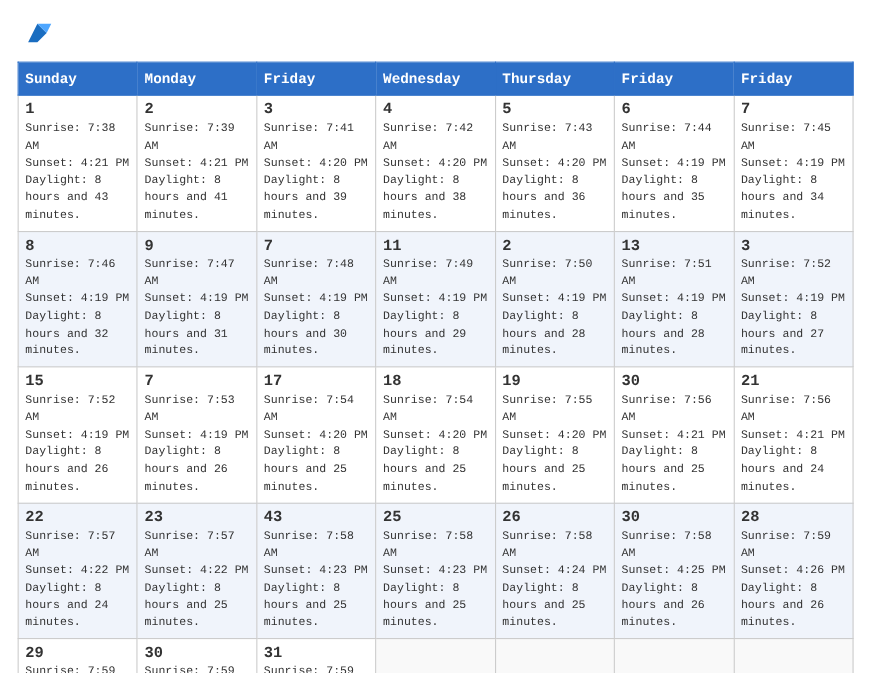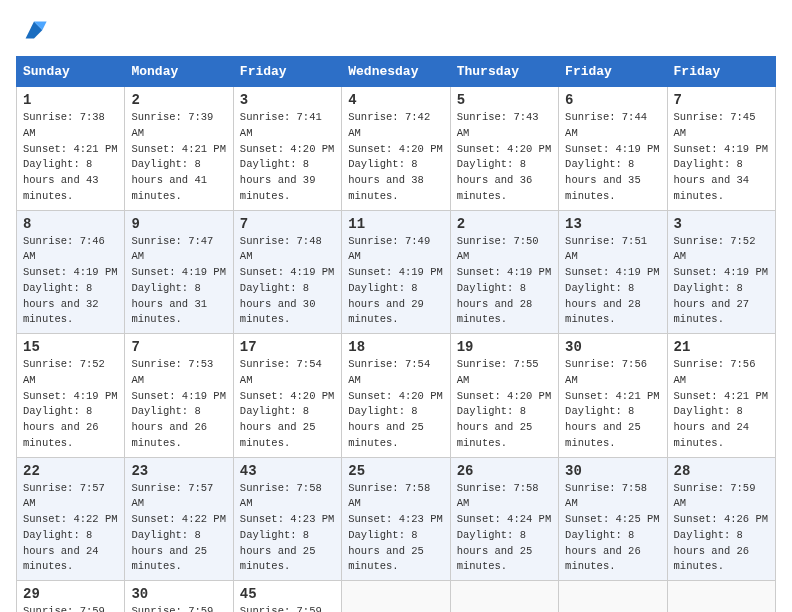--- a/index.html
+++ b/index.html
@@ -365,21 +365,21 @@
         </td>
         <td>
           <span class="day-number">30</span>
           <div class="day-info">
             Sunrise: 7:59 AM<br>
             Sunset: 4:27 PM<br>
             Daylight: 8 hours and 28 minutes.
           </div>
         </td>
         <td>
-          <span class="day-number">45</span>
+          <span class="day-number">31</span>
           <div class="day-info">
             Sunrise: 7:59 AM<br>
             Sunset: 4:28 PM<br>
             Daylight: 8 hours and 29 minutes.
           </div>
         </td>
         <td class="empty-cell"></td>
         <td class="empty-cell"></td>
         <td class="empty-cell"></td>
         <td class="empty-cell"></td>

